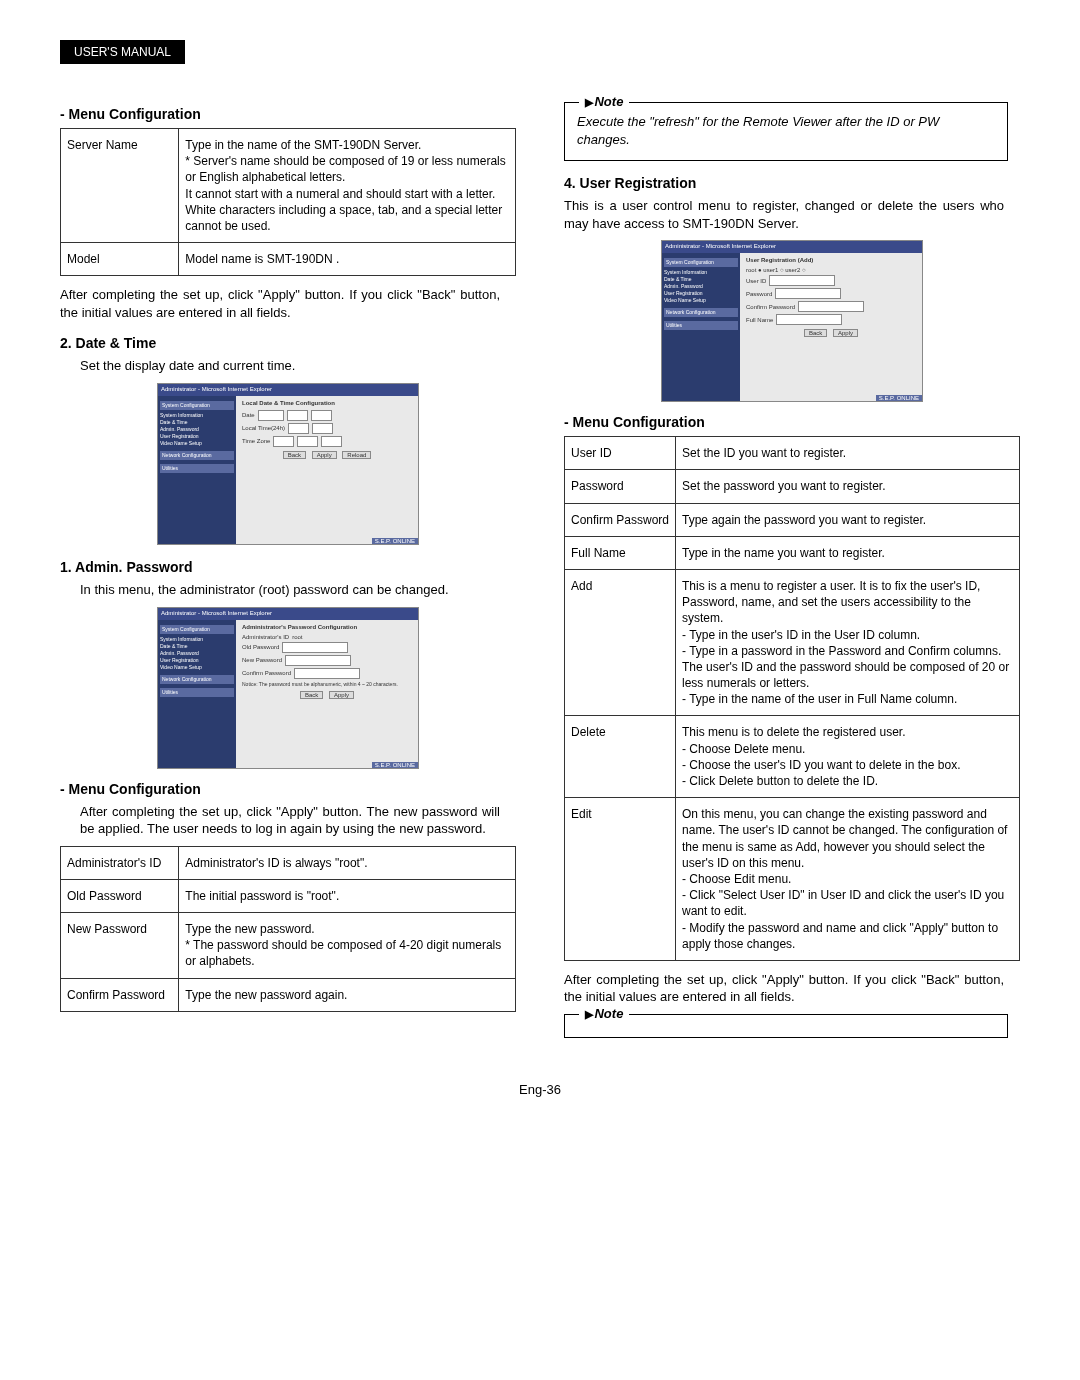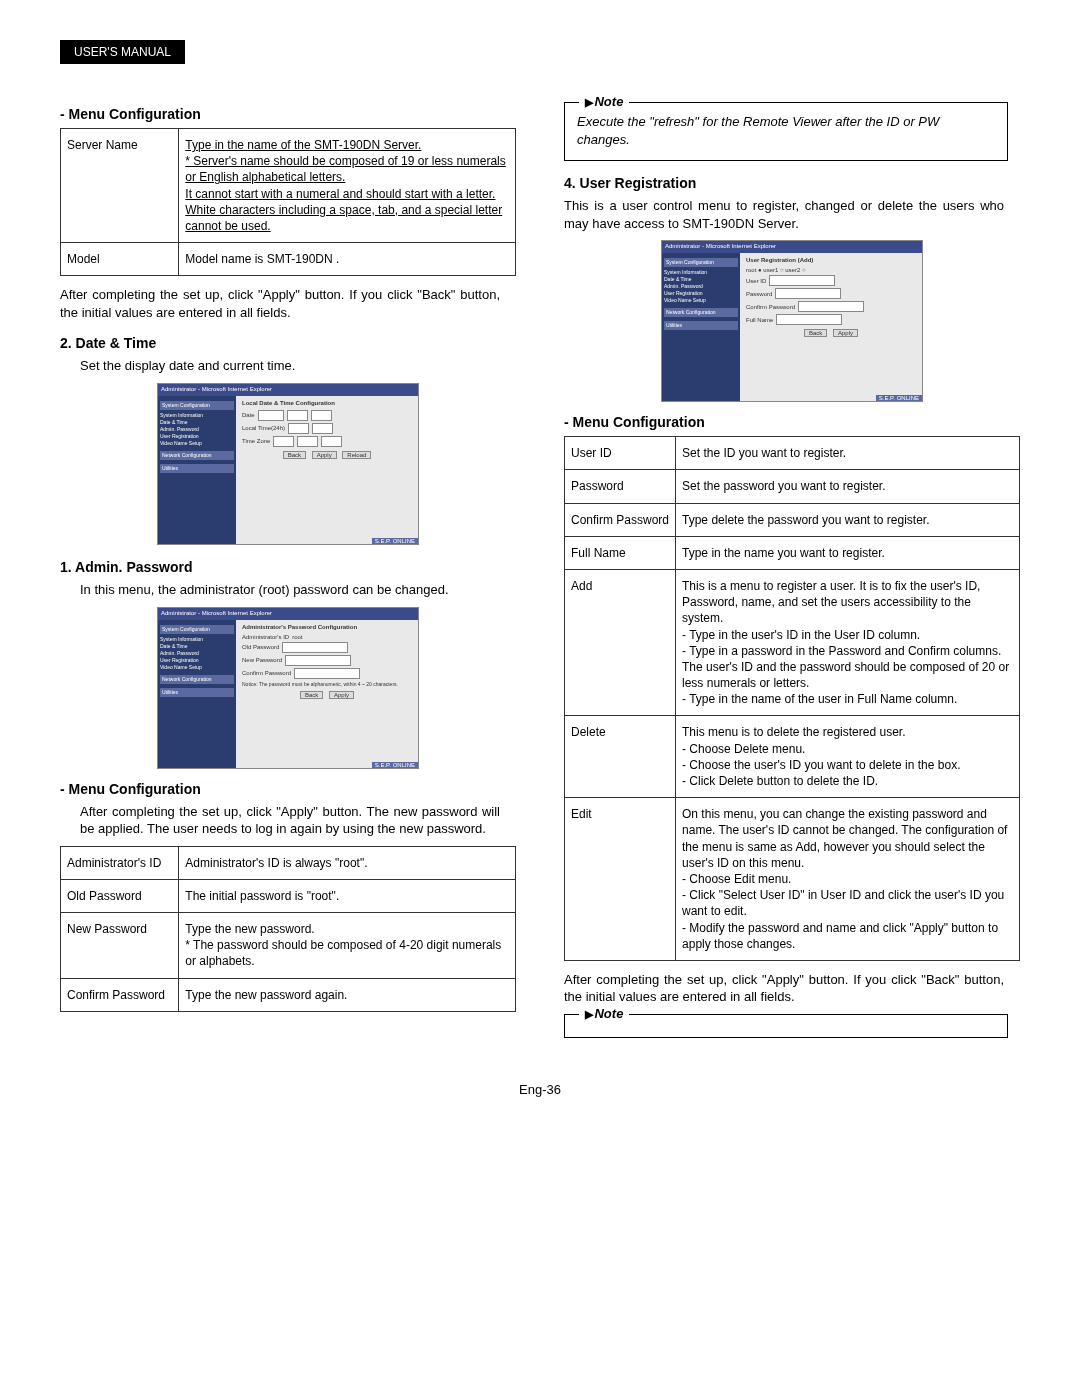--- a/index.html
+++ b/index.html
@@ -172,21 +172,21 @@
 <div class="columns">
 
   <div class="col">
 
     <div class="menu-config-title">- Menu Configuration</div>
 
     <table class="info">
       <tbody>
           <tr>
         <td>Server Name</td>
-        <td style="white-space:pre-line;text-decoration:underline;">Type in the name of the SMT-190DN Server.
+        <td style="white-space:pre-line;">Type in the name of the SMT-190DN Server.
 * Server's name should be composed of 19 or less numerals or English alphabetical letters.
 It cannot start with a numeral and should start with a letter. White characters including a space, tab, and a special letter cannot be used.</td>
       </tr>
       <tr>
         <td>Model</td>
         <td>Model name is SMT-190DN .</td>
       </tr>
     </tbody>
       </table>
 
@@ -345,21 +345,21 @@
           <tr>
             <td>User ID</td>
             <td>Set the ID you want to register.</td>
           </tr>
       <tr>
             <td>Password</td>
             <td>Set the password you want to register.</td>
           </tr>
       <tr>
             <td>Confirm Password</td>
-            <td>Type delete the password you want to register.</td>
+            <td>Type again the password you want to register.</td>
           </tr>
       <tr>
             <td>Full Name</td>
             <td>Type in the name you want to register.</td>
           </tr>
       <tr>
             <td>Add</td>
             <td style="white-space:pre-line;">This is a menu to register a user. It is to fix the user's ID, Password, name, and set the users accessibility to the system.
 - Type in the user's ID in the User ID column.
 - Type in a password in the Password and Confirm columns. The user's ID and the password should be composed of 20 or less numerals or letters.

